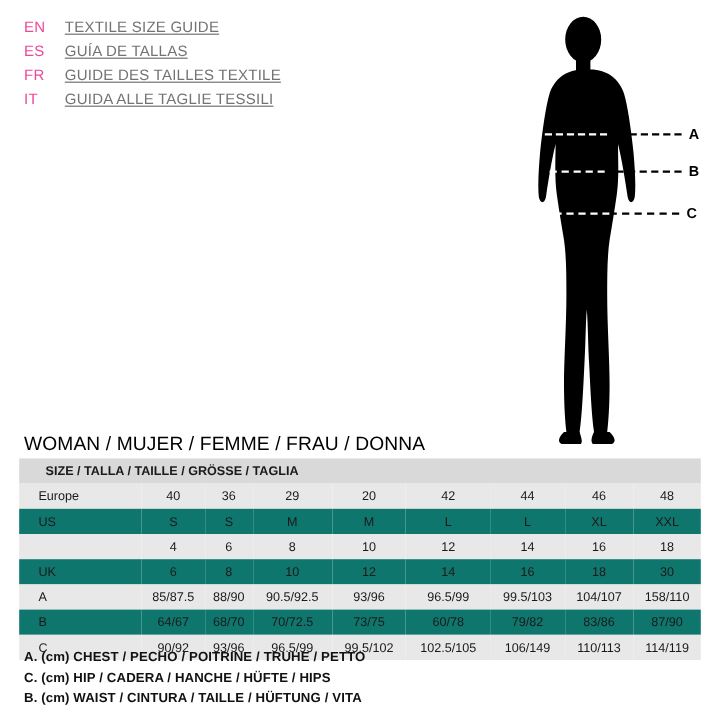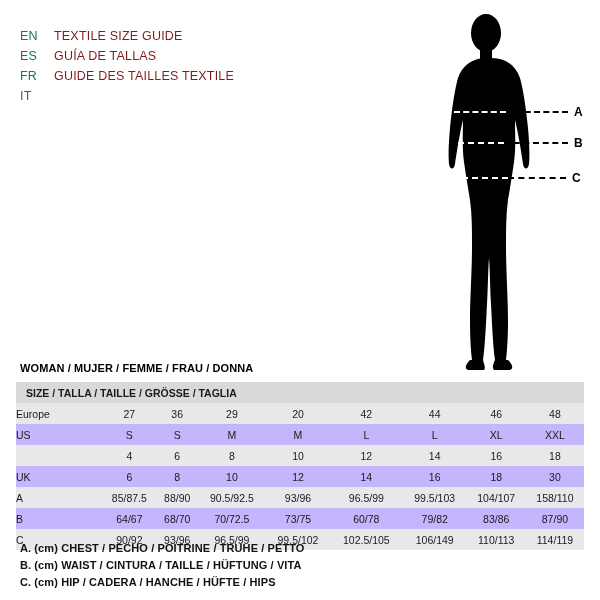--- a/index.html
+++ b/index.html
@@ -31,25 +31,25 @@
   .lang-row {
     display: flex;
     align-items: baseline;
     height: 20px;
     font-size: 12.5px;
     letter-spacing: 0.2px;
   }
   .lang-code {
     width: 34px;
     flex: 0 0 34px;
-    color: #15803d;
-    margin-top: 13px;
+    color: #ec4899;
   }
   .lang-text {
-    color: #7f1d1d;
+    color: #737373;
+    text-decoration: underline;
   }
 
   
   .figure-area {
     position: absolute;
     left: 400px;
     top: 8px;
     width: 200px;
     height: 370px;
   }
@@ -74,56 +74,56 @@
     font-weight: bold;
     color: #000;
     margin-left: 6px;
   }
 
   
   .woman-title {
     position: absolute;
     left: 20px;
     top: 362px;
-    font-size: 11px;
-    font-weight: bold;
+    font-size: 16px;
+    font-weight: normal;
     letter-spacing: 0.1px;
   }
 
   table.size-table {
     position: absolute;
     left: 16px;
     top: 382px;
     width: 568px;
     border-collapse: collapse;
     font-size: 10.5px;
   }
   table.size-table td {
     padding: 2px 0 2px 0;
     height: 17px;
     text-align: center;
     color: #1a1a1a;
   }
   table.size-table td.rowhead {
     text-align: left;
-    padding-left: 0;
+    padding-left: 16px;
     width: 86px;
   }
   tr.head-row td {
     background: #d9d9d9;
     font-weight: bold;
     font-size: 10.5px;
     text-align: left;
-    padding-left: 10px;
+    padding-left: 22px;
   }
   tr.shaded td {
     background: #e8e8e8;
   }
   tr.plain td {
-    background: #c4b5fd;
+    background: #0f766e;
   }
 
   
   .notes {
     position: absolute;
     left: 20px;
     top: 540px;
     width: 560px;
   }
   .note-row {
@@ -147,20 +147,21 @@
     <div class="lang-row">
       <span class="lang-code">ES</span>
       <span class="lang-text">GUÍA DE TALLAS</span>
     </div>
     <div class="lang-row">
       <span class="lang-code">FR</span>
       <span class="lang-text">GUIDE DES TAILLES TEXTILE</span>
     </div>
     <div class="lang-row">
       <span class="lang-code">IT</span>
+      <span class="lang-text">GUIDA ALLE TAGLIE TESSILI</span>
     </div>
   </div>
 
   <div class="figure-area">
     <svg width="200" height="370" viewBox="0 0 200 370">
 
       <ellipse cx="86" cy="25" rx="15" ry="19" fill="#000"></ellipse>
 
       <rect x="80" y="41" width="12" height="12" fill="#000"></rect>
 
@@ -219,21 +220,21 @@
 
   <div class="woman-title">WOMAN / MUJER / FEMME / FRAU / DONNA</div>
 
   <table class="size-table">
     <tbody>
       <tr class="head-row">
         <td colspan="9">SIZE / TALLA / TAILLE / GRÖSSE / TAGLIA</td>
       </tr>
       <tr class="shaded">
         <td class="rowhead">Europe</td>
-        <td>27</td>
+        <td>40</td>
         <td>36</td>
         <td>29</td>
         <td>20</td>
         <td>42</td>
         <td>44</td>
         <td>46</td>
         <td>48</td>
       </tr>
       <tr class="plain">
         <td class="rowhead">US</td>
@@ -299,17 +300,17 @@
         <td>102.5/105</td>
         <td>106/149</td>
         <td>110/113</td>
         <td>114/119</td>
       </tr>
     </tbody>
   </table>
 
   <div class="notes">
     <div class="note-row">A. (cm) CHEST / PECHO / POITRINE / TRUHE / PETTO</div>
+    <div class="note-row">C. (cm) HIP / CADERA / HANCHE / HÜFTE / HIPS</div>
     <div class="note-row">B. (cm) WAIST / CINTURA / TAILLE / HÜFTUNG / VITA</div>
-    <div class="note-row">C. (cm) HIP / CADERA / HANCHE / HÜFTE / HIPS</div>
   </div>
 
 </div>
 
 </body></html>

